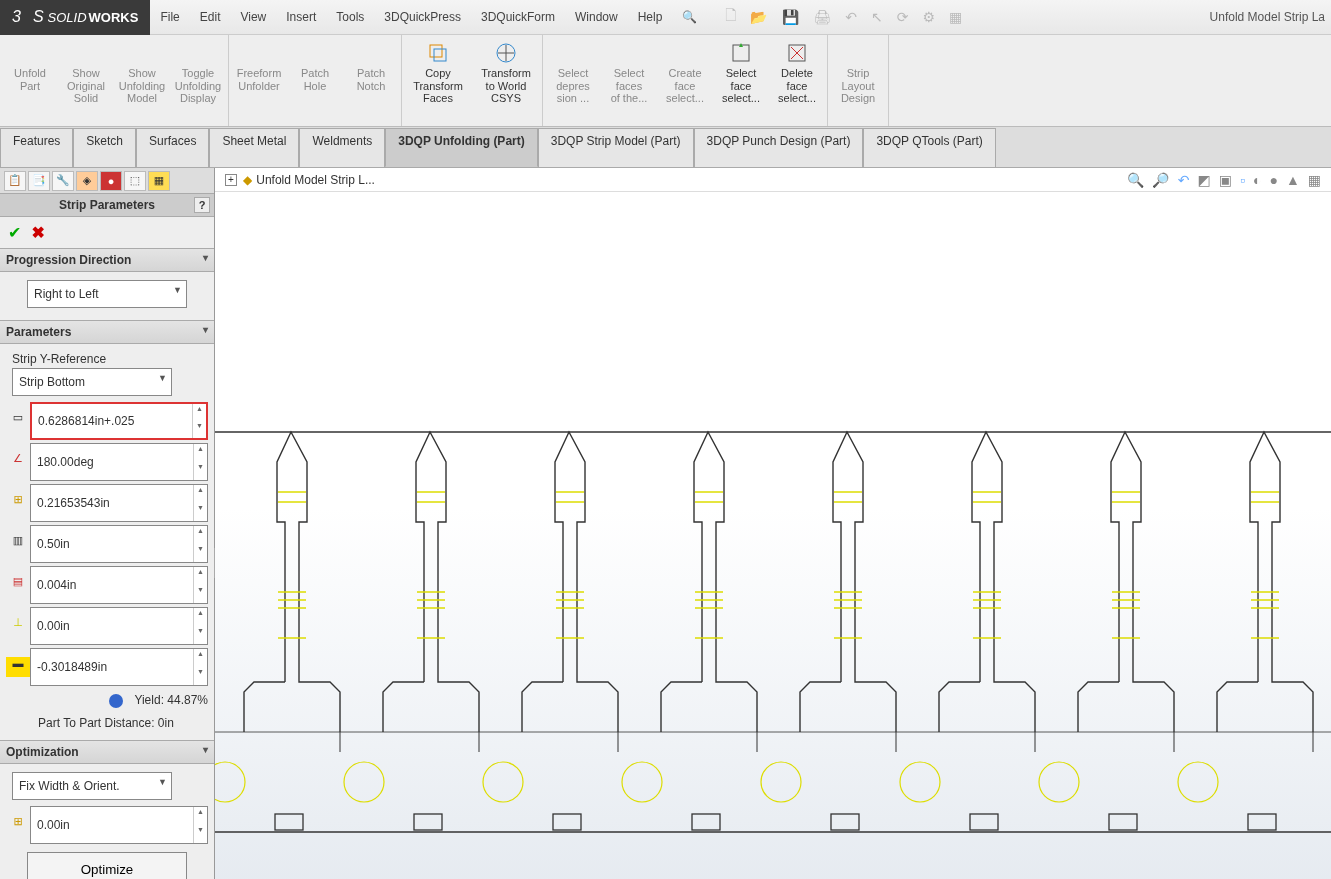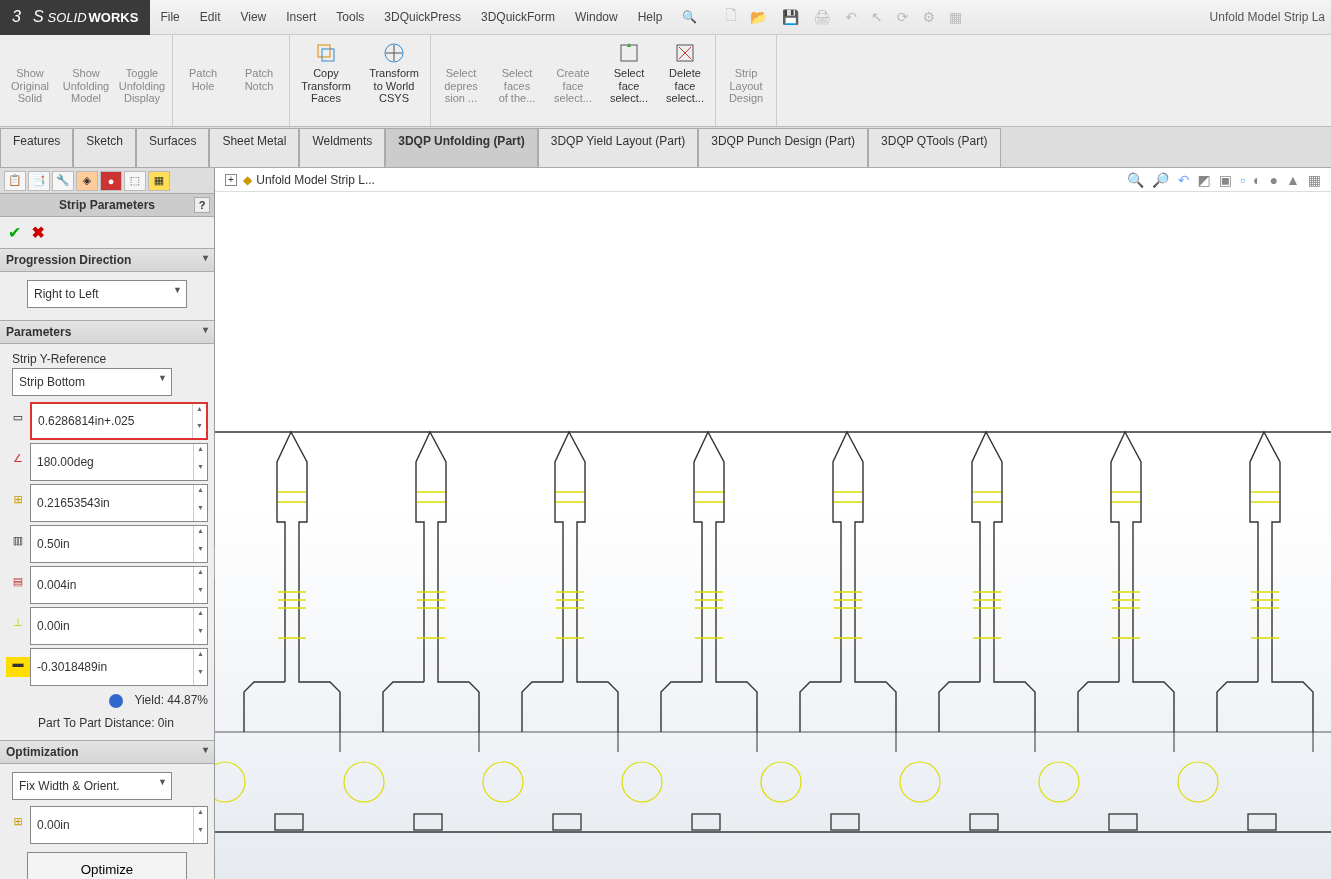--- a/index.html
+++ b/index.html
@@ -97,32 +97,40 @@
     <span>⚙</span>
     <span>▦</span>
   </div>
   <div class="title-text">Unfold Model Strip La</div>
 </div>
 
 <div class="ribbon">
   <div class="r-group">
     <div class="r-btn">
         <svg class="ric"></svg>
+        <span>Unfold<br>Part</span>
+      </div>
+    <div class="r-btn">
+        <svg class="ric"></svg>
         <span>Show<br>Original<br>Solid</span>
       </div>
     <div class="r-btn">
         <svg class="ric"></svg>
         <span>Show<br>Unfolding<br>Model</span>
       </div>
     <div class="r-btn">
         <svg class="ric"></svg>
         <span>Toggle<br>Unfolding<br>Display</span>
       </div>
   </div>
   <div class="r-group">
+    <div class="r-btn">
+        <svg class="ric"></svg>
+        <span>Freeform<br>Unfolder</span>
+      </div>
     <div class="r-btn">
         <svg class="ric"></svg>
         <span>Patch<br>Hole</span>
       </div>
     <div class="r-btn">
         <svg class="ric"></svg>
         <span>Patch<br>Notch</span>
       </div>
   </div>
   <div class="r-group">
@@ -177,21 +185,21 @@
   </div>
 </div>
 
 <div class="tabs">
   <div class="tab">Features</div>
   <div class="tab">Sketch</div>
   <div class="tab">Surfaces</div>
   <div class="tab">Sheet Metal</div>
   <div class="tab">Weldments</div>
   <div class="tab active">3DQP Unfolding (Part)</div>
-  <div class="tab">3DQP Yield Layout (Part)</div>
+  <div class="tab">3DQP Strip Model (Part)</div>
   <div class="tab">3DQP Punch Design (Part)</div>
   <div class="tab">3DQP QTools (Part)</div>
 </div>
 
 <div class="main">
 
   <div class="sidebar">
     <div class="tool-row">
       <div class="ti">📋</div>
       <div class="ti">📑</div>

